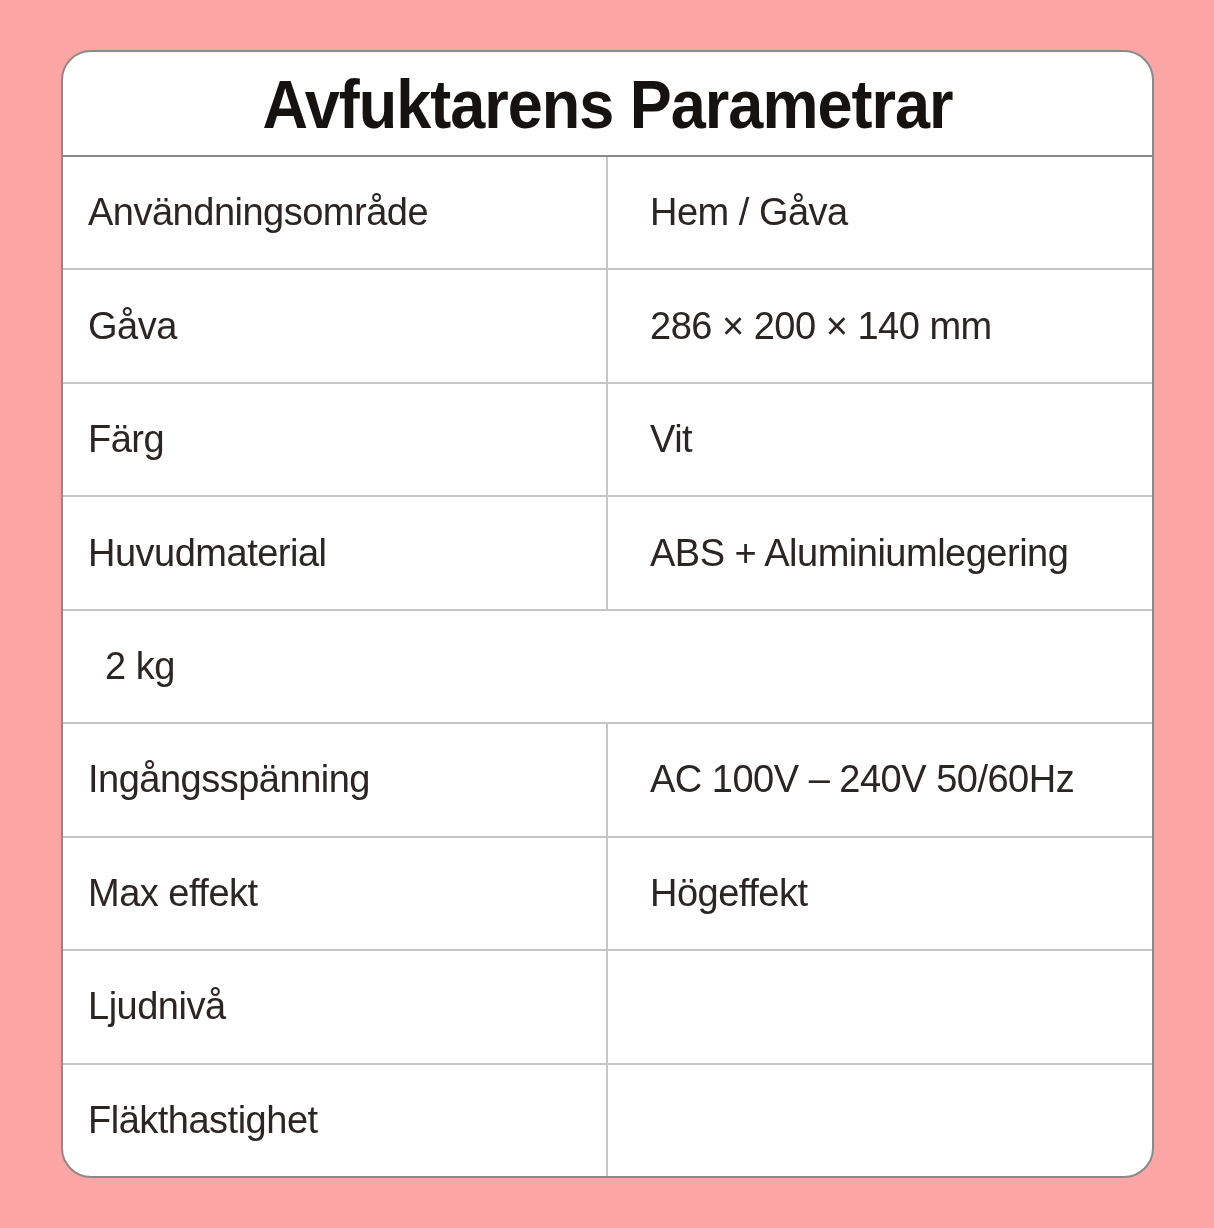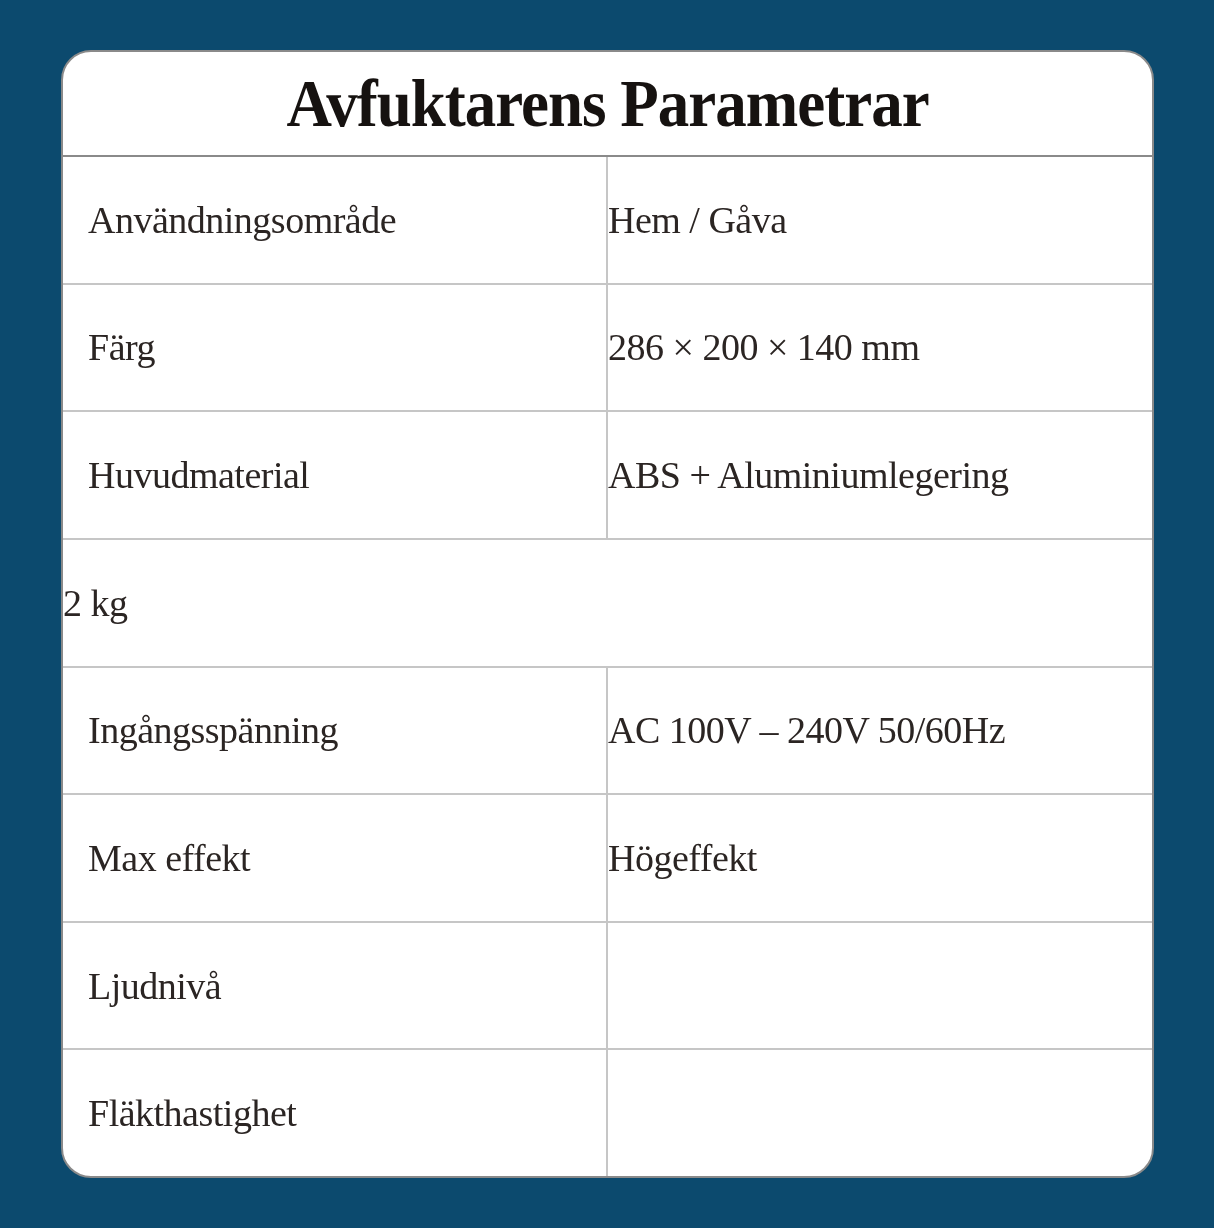--- a/index.html
+++ b/index.html
@@ -7,23 +7,22 @@
     padding: 0;
     width: 1214px;
     height: 1228px;
     background: #ffffff;
     font-family: "Liberation Sans", "DejaVu Sans", sans-serif;
   }
   .canvas {
     position: relative;
     width: 1214px;
     height: 1228px;
-    background: #0c4a6e;
+    background: #fca5a5;
     overflow: hidden;
-    font-family: Liberation Serif, serif;
   }
   .card {
     position: absolute;
     left: 61px;
     top: 50px;
     width: 1093px;
     height: 1128px;
     box-sizing: border-box;
     border: 2px solid #8a8a8a;
     border-radius: 30px;
@@ -72,44 +71,49 @@
     letter-spacing: -0.5px;
     white-space: nowrap;
   }
   .cell.label {
     flex: 0 0 545px;
     padding-left: 25px;
     border-right: 2px solid #c6c6c6;
   }
   .cell.value {
     flex: 1 1 auto;
+    padding-left: 42px;
   }
 </style>
 </head>
 <body>
 
 <div class="canvas">
   <div class="card">
 
     <div class="title-row">
       <h1>Avfuktarens Parametrar</h1>
     </div>
 
     <div class="spec-table">
 
       <div class="spec-row">
         <div class="cell label">Användningsområde</div>
         <div class="cell value">Hem / Gåva</div>
       </div>
 
       <div class="spec-row">
-        <div class="cell label">Färg</div>
+        <div class="cell label">Gåva</div>
         <div class="cell value">286 × 200 × 140 mm</div>
       </div>
 
+      <div class="spec-row">
+        <div class="cell label">Färg</div>
+        <div class="cell value">Vit</div>
+      </div>
 
       <div class="spec-row">
         <div class="cell label">Huvudmaterial</div>
         <div class="cell value">ABS + Aluminiumlegering</div>
       </div>
 
       <div class="spec-row">
         <div class="cell value">2 kg</div>
       </div>
 

